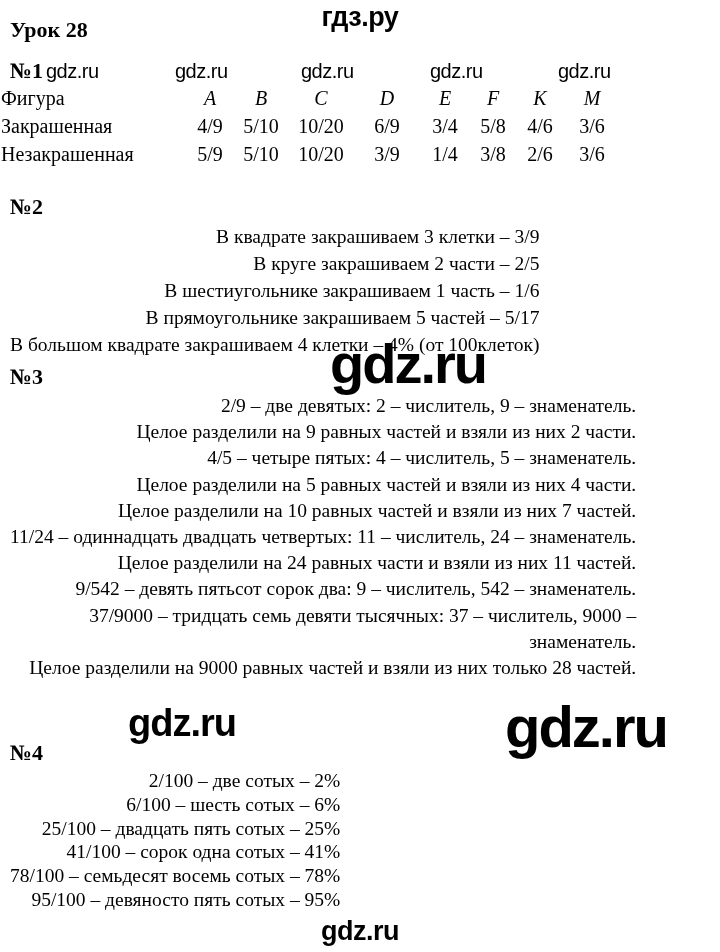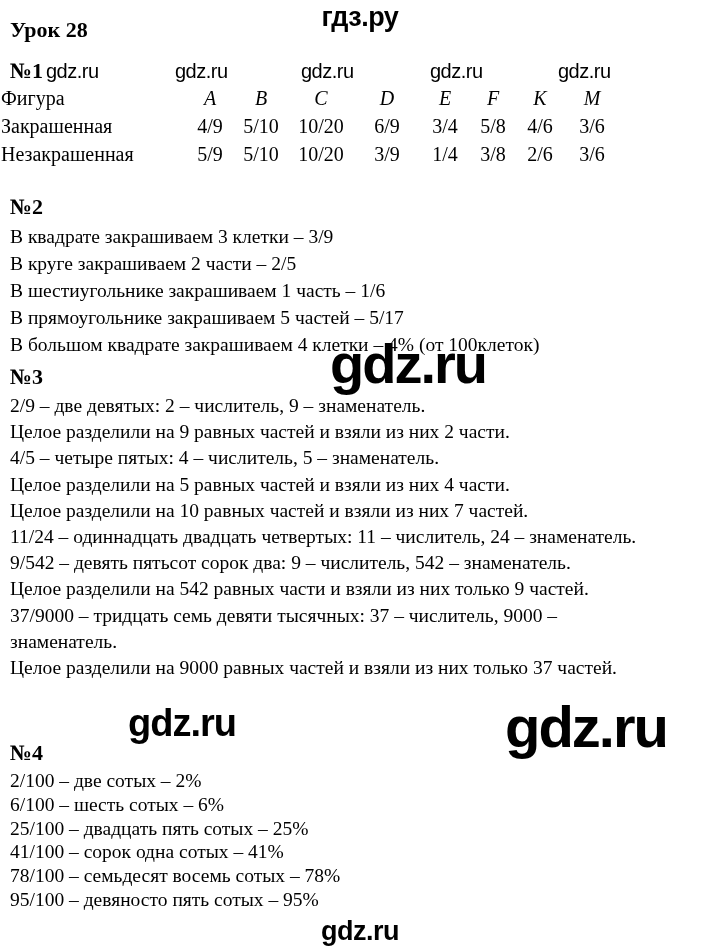--- a/index.html
+++ b/index.html
@@ -87,21 +87,21 @@
   col.c-f { width: 46px; }
   col.c-k { width: 48px; }
   col.c-m { width: 56px; }
 
   .text-block {
     left: 10px;
     font-family: "Liberation Serif", serif;
     font-size: 19.5px;
     z-index: 1;
   }
-  .text-block .line { white-space: nowrap; }
+  .text-block .line { white-space: nowrap; text-align: right; }
 
   .p2-block { top: 194px; }
   .p2-block .line { line-height: 27px; }
   .p3-block { top: 364px; }
   .p3-block .line { line-height: 26.2px; }
   .p4-block { top: 740px; }
   .p4-block .line { line-height: 23.8px; }
 
   .text-block .problem-number { display: block; margin-bottom: 3px; }
 </style>
@@ -182,25 +182,25 @@
   <div class="abs wm-big wm-1">gdz.ru</div>
 
   <div class="abs text-block p3-block">
     <span class="problem-number">№3</span>
     <div class="line">2/9 – две девятых: 2 – числитель, 9 – знаменатель.</div>
     <div class="line">Целое разделили на 9 равных частей и взяли из них 2 части.</div>
     <div class="line">4/5 – четыре пятых: 4 – числитель, 5 – знаменатель.</div>
     <div class="line">Целое разделили на 5 равных частей и взяли из них 4 части.</div>
     <div class="line">Целое разделили на 10 равных частей и взяли из них 7 частей.</div>
     <div class="line">11/24 – одиннадцать двадцать четвертых: 11 – числитель, 24 – знаменатель.</div>
+    <div class="line">Целое разделили на 24 равных части и взяли из них 11 частей.</div>
     <div class="line">9/542 – девять пятьсот сорок два: 9 – числитель, 542 – знаменатель.</div>
-    <div class="line">Целое разделили на 542 равных части и взяли из них только 9 частей.</div>
     <div class="line">37/9000 – тридцать семь девяти тысячных: 37 – числитель, 9000 –</div>
     <div class="line">знаменатель.</div>
-    <div class="line">Целое разделили на 9000 равных частей и взяли из них только 37 частей.</div>
+    <div class="line">Целое разделили на 9000 равных частей и взяли из них только 28 частей.</div>
   </div>
 
   <div class="abs wm-big wm-2">gdz.ru</div>
   <div class="abs wm-big wm-3">gdz.ru</div>
 
   <div class="abs text-block p4-block">
     <span class="problem-number">№4</span>
     <div class="line">2/100 – две сотых – 2%</div>
     <div class="line">6/100 – шесть сотых – 6%</div>
     <div class="line">25/100 – двадцать пять сотых – 25%</div>

